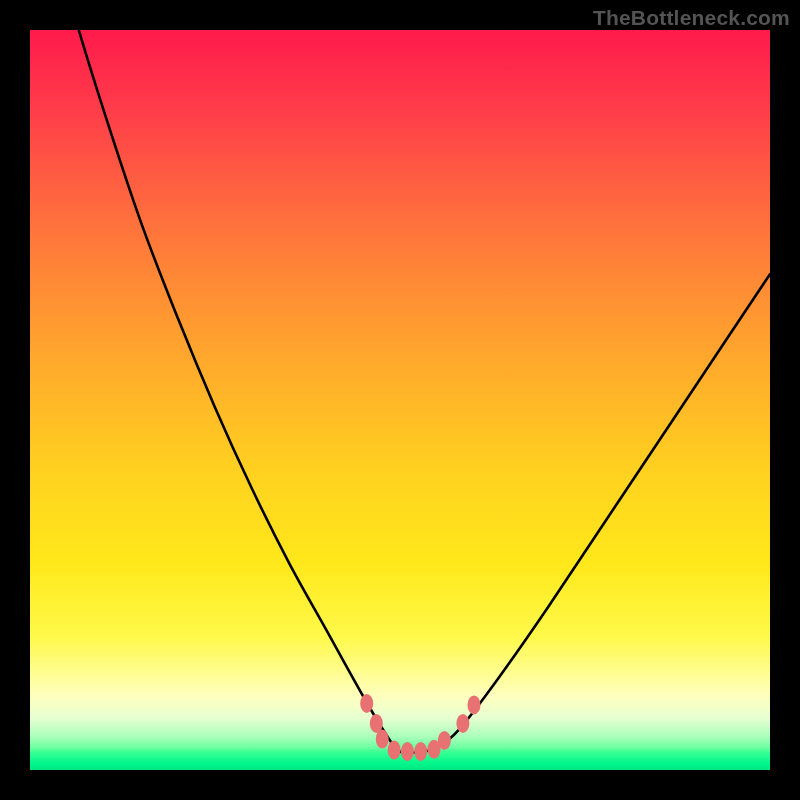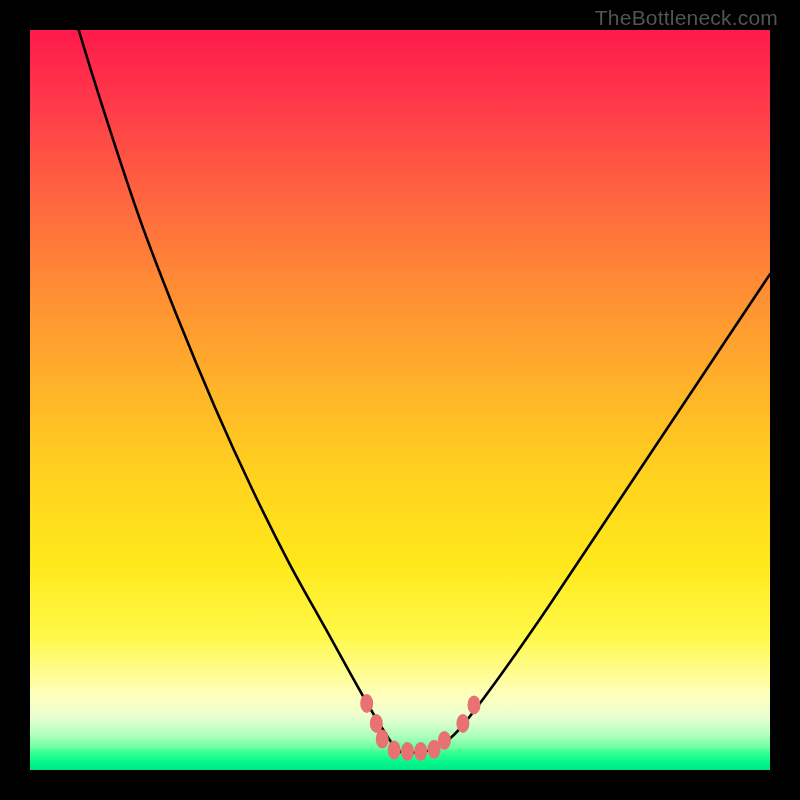--- a/index.html
+++ b/index.html
@@ -65,23 +65,23 @@
   svg.curve {
     position: absolute;
     left: 0;
     top: 0;
     width: 100%;
     height: 100%;
   }
   .watermark {
     position: absolute;
     top: 6px;
-    right: 22px;
+    right: 10px;
     font-size: 21px;
-    font-weight: 400;
+    font-weight: 700;
     color: #545454;
     letter-spacing: 0.2px;
   }
 </style>
 </head>
 <body>
 
 <div class="frame">
   <div class="plot-area">
     <div class="gradient-bg"></div>

